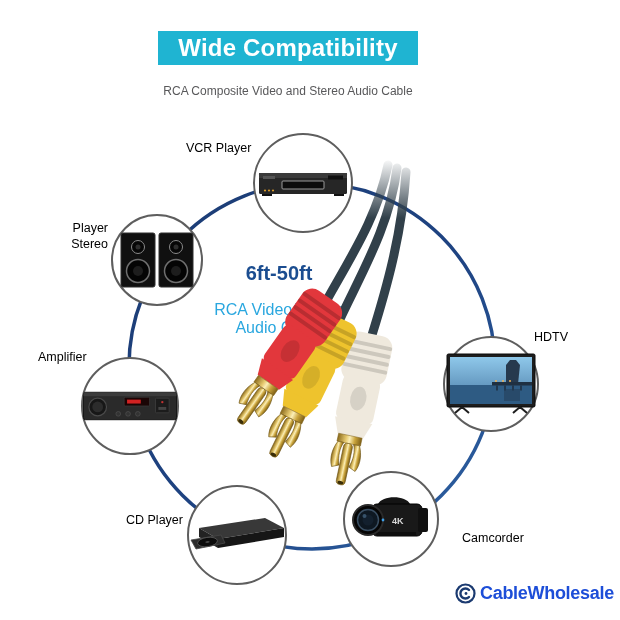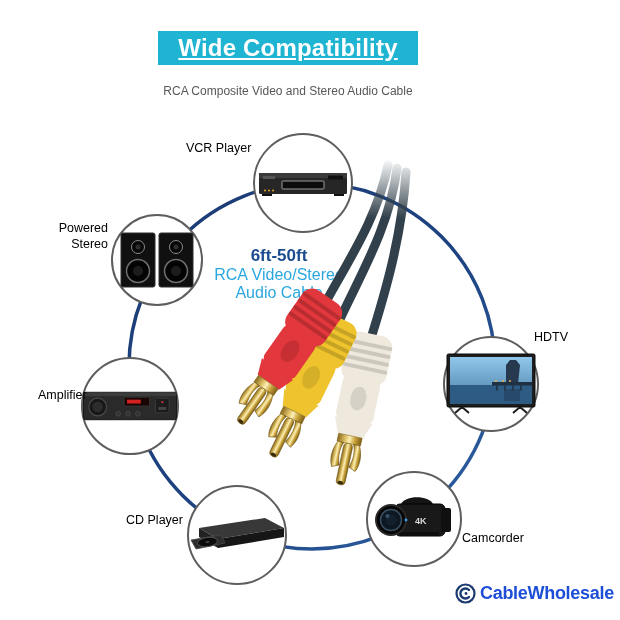--- a/index.html
+++ b/index.html
@@ -4,51 +4,51 @@
 <style>
   html,body{margin:0;padding:0;background:#ffffff;}
   .stage{
     position:relative;width:620px;height:620px;background:#ffffff;overflow:hidden;
     font-family:"Liberation Sans", sans-serif;
   }
   .banner{
     position:absolute;left:158px;top:31px;width:260px;height:34px;
     background:#1fb4d2;display:flex;align-items:center;justify-content:center;
   }
-  .banner-title{color:#ffffff;font-size:24px;font-weight:700;letter-spacing:0.2px;white-space:nowrap;text-decoration:underline;}
+  .banner-title{color:#ffffff;font-size:24px;font-weight:700;letter-spacing:0.2px;white-space:nowrap;}
   .subtitle{
     position:absolute;left:128px;top:84px;width:320px;text-align:center;
     color:#58585a;font-size:12px;white-space:nowrap;
   }
   .layer{position:absolute;left:0;top:0;width:620px;height:620px;}
   .ring-layer{z-index:1;}
   .cable-layer{z-index:5;pointer-events:none;}
   .device-circle{
     position:absolute;border-radius:50%;background:#ffffff;border:2px solid #5e5e5e;
     box-sizing:border-box;display:flex;align-items:center;justify-content:center;z-index:2;
   }
   .circle-vcr{left:253px;top:133px;width:100px;height:100px;}
   .circle-speaker{left:111px;top:214px;width:92px;height:92px;}
   .circle-amp{left:81px;top:357px;width:98px;height:98px;}
   .circle-cd{left:187px;top:485px;width:100px;height:100px;}
-  .circle-cam{left:366px;top:471px;width:96px;height:96px;}
+  .circle-cam{left:343px;top:471px;width:96px;height:96px;}
   .circle-tv{left:443px;top:336px;width:96px;height:96px;}
   .device-label{
     position:absolute;color:#000000;font-size:12.5px;line-height:1.25;z-index:3;white-space:nowrap;
   }
   .label-vcr{left:186px;top:141px;}
   .label-speaker{left:46px;top:221px;width:62px;text-align:right;}
-  .label-amp{left:38px;top:388px;}
+  .label-amp{left:38px;top:350px;}
   .label-cd{left:126px;top:513px;}
   .label-cam{left:462px;top:531px;}
   .label-tv{left:534px;top:330px;}
   .center-text{
     position:absolute;left:200px;top:246px;width:158px;text-align:center;z-index:4;
   }
-  .center-heading{color:#1b4d90;font-size:17px;font-weight:700;line-height:1.15;margin:0;}
+  .center-heading{color:#1b4d90;font-size:20px;font-weight:700;line-height:1.15;margin:16px;}
   .center-line{color:#2aa7df;font-size:16px;line-height:1.15;margin:0;}
   .logo{
     position:absolute;left:455px;top:583px;display:flex;align-items:center;gap:4px;z-index:3;
   }
   .logo-text{color:#1d4ed8;font-size:18px;font-weight:700;letter-spacing:-0.3px;}
 </style>
 </head>
 <body>
 
 <div class="stage">
@@ -168,21 +168,21 @@
       <circle cx="50" cy="28" r="1" fill="#f0b050"></circle>
       <circle cx="57" cy="28" r="1" fill="#f0b050"></circle>
       <circle cx="64" cy="28" r="1" fill="#f0b050"></circle>
       <rect x="58" y="36" width="16" height="12" fill="#223a52" opacity="0.5"></rect>
       <path d="M16,54 L9,60 M16,54 L23,60 M74,54 L67,60 M74,54 L81,60" stroke="#1d1d1d" stroke-width="2" fill="none"></path>
     </svg>
   </div>
 
   <div class="device-label label-vcr">VCR Player</div>
   <div class="device-label label-speaker">
-    <div>Powered</div>
+    <div>Player</div>
     <div>Stereo</div>
   </div>
   <div class="device-label label-amp">Amplifier</div>
   <div class="device-label label-cd">CD Player</div>
   <div class="device-label label-cam">Camcorder</div>
   <div class="device-label label-tv">HDTV</div>
 
   <div class="center-text">
     <p class="center-heading">6ft-50ft</p>
     <p class="center-line">RCA Video/Stereo</p>

